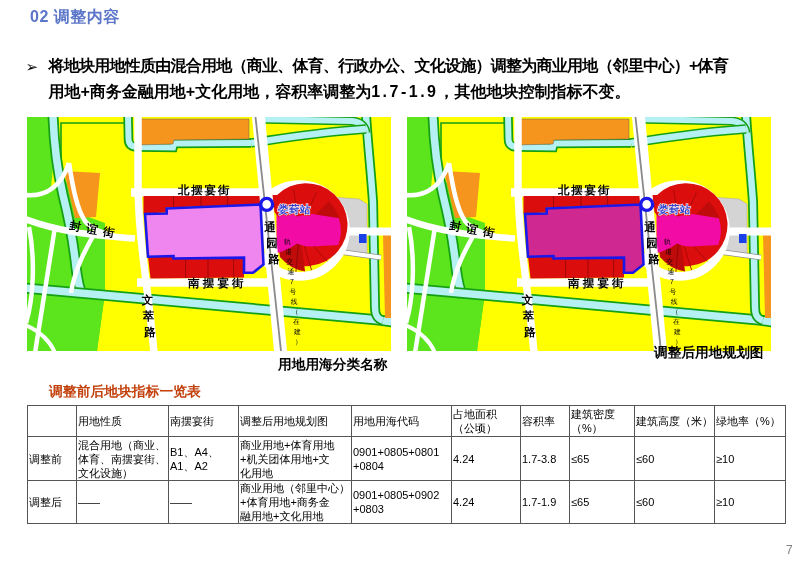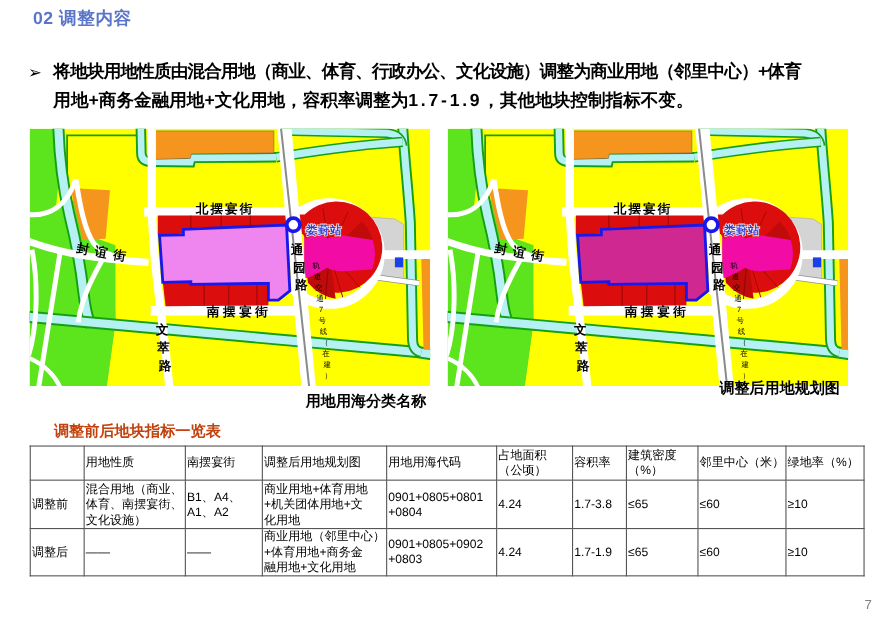--- a/index.html
+++ b/index.html
@@ -309,21 +309,21 @@
 <tbody>
       <tr class="hd">
 <td></td>
         <td>用地性质</td>
         <td>南摆宴街</td>
         <td>调整后用地规划图</td>
         <td>用地用海代码</td>
 <td>占地面积<br>（公顷）</td>
         <td>容积率</td>
         <td>建筑密度<br>（%）</td>
-        <td style="white-space:nowrap">邻里中心（米）</td>
+        <td style="white-space:nowrap">建筑高度（米）</td>
         <td style="white-space:nowrap">绿地率（%）</td>
 </tr>
 <tr style="height:44px;">
 <td>调整前</td>
 <td>混合用地（商业、体育、南摆宴街、文化设施）</td>
 <td>B1、A4、A1、A2</td>
 <td>商业用地+体育用地<br>+机关团体用地+文<br>化用地</td>
 <td>0901+0805+0801<br>+0804</td>
 <td>4.24</td>
         <td>1.7-3.8</td>

